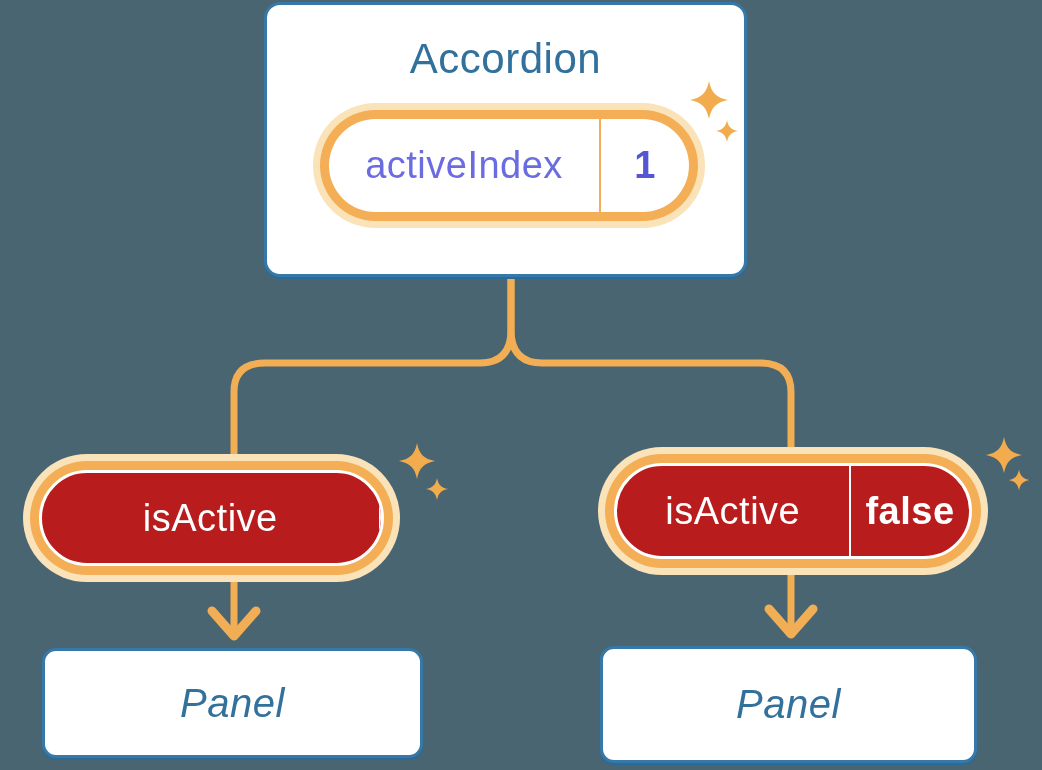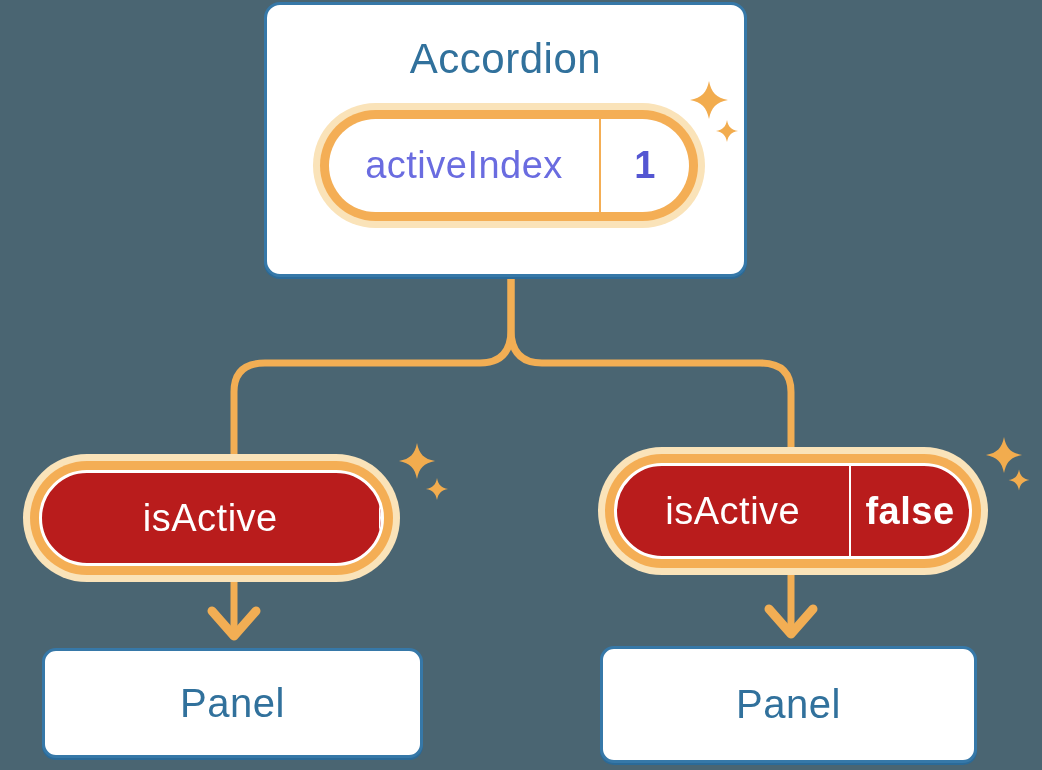--- a/index.html
+++ b/index.html
@@ -36,20 +36,21 @@
     font-size: 42px;
     letter-spacing: 0.5px;
     color: #31719C;
   }
   .panel-card {
     display: flex; align-items: center; justify-content: center;
     font-size: 40px;
     letter-spacing: 0.5px;
     color: #31719C;
     border-radius: 14px;
+    font-style: italic;
   }
   .panel-left  { left: 42px;  top: 648px; width: 381px; height: 110px; }
   .panel-right { left: 600px; top: 646px; width: 377px; height: 117px; }
 
   
   .pill {
     position: absolute;
     background: #FAE3B9;            
     border-radius: 999px;
     padding: 7px;

